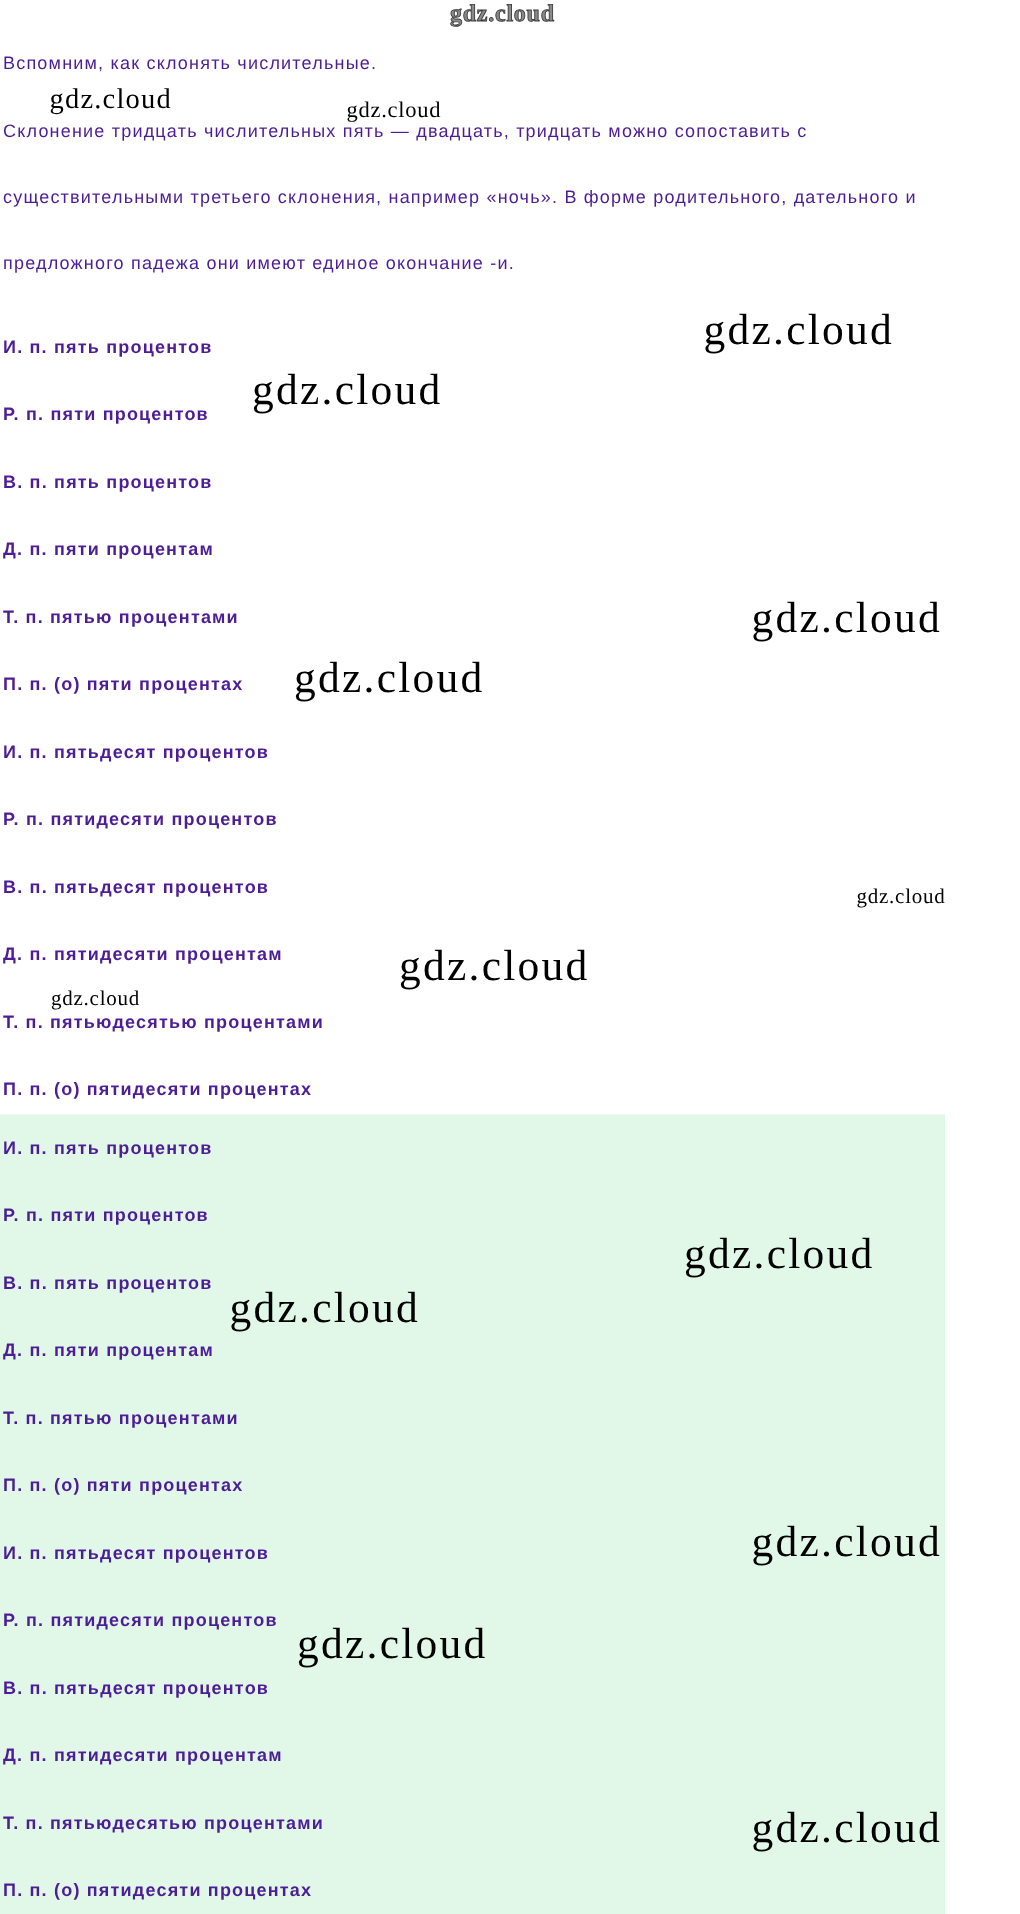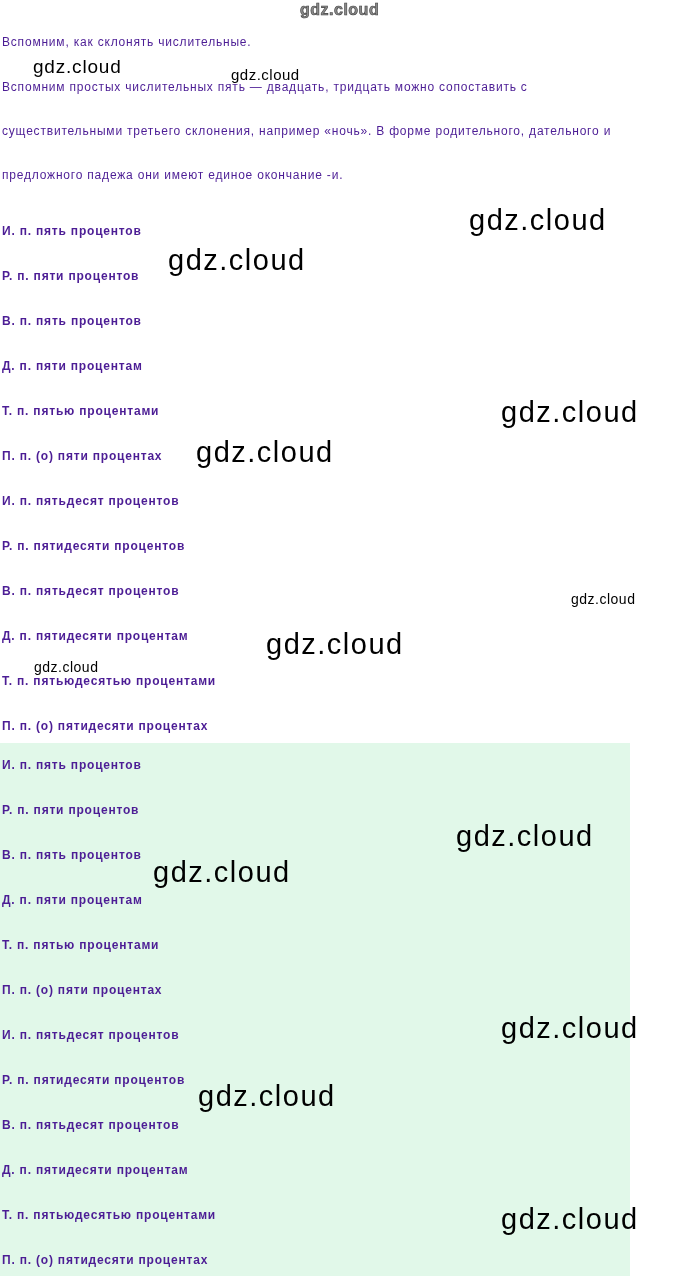--- a/index.html
+++ b/index.html
@@ -21,21 +21,21 @@
 
   .answer {
     position:absolute; top:743px; left:0;
     width:628px; height:533px;
     background:#e1f8e9;
     padding-left:2px; overflow:hidden;
   }
 
   .wm {
     position:absolute; color:#000000; font-weight:500;
-    letter-spacing:1.5px; white-space:nowrap; line-height:1;
+    letter-spacing:1.5px; white-space:nowrap; line-height:1;font-family:Liberation Serif, serif;
   }
   .wm-lg { font-size:29px; }
   .wm-md { font-size:19px; letter-spacing:0.8px; }
   .wm-sm { font-size:14px; letter-spacing:0.5px; }
   .wm-outline {
     font-size:16px; letter-spacing:0.5px; color:#8a8a8a;
     -webkit-text-stroke:0.6px #3c3c3c; font-weight:600;
   }
   .wm1  { left:300px; top:2px; }
   .wm2  { left:33px;  top:57px; }
@@ -53,21 +53,21 @@
   .wm14 { left:198px; top:1082px; }
   .wm15 { left:501px; top:1205px; }
 </style>
 </head>
 <body>
 
 <div class="page">
 
   <section class="intro txt">
     <p class="opening line">Вспомним, как склонять числительные.</p>
-    <p class="para">Вспомним простых числительных пять — двадцать, тридцать можно сопоставить с существительными третьего склонения, например «ночь». В форме родительного, дательного и предложного падежа они имеют единое окончание -и.</p>
+    <p class="para">Склонение тридцать числительных пять — двадцать, тридцать можно сопоставить с существительными третьего склонения, например «ночь». В форме родительного, дательного и предложного падежа они имеют единое окончание -и.</p>
   </section>
 
   <section class="main-lists txt">
     <div>
         <p class="line">И. п. пять процентов</p>
         <p class="line">Р. п. пяти процентов</p>
         <p class="line">В. п. пять процентов</p>
         <p class="line">Д. п. пяти процентам</p>
         <p class="line">Т. п. пятью процентами</p>
         <p class="line">П. п. (о) пяти процентах</p>

